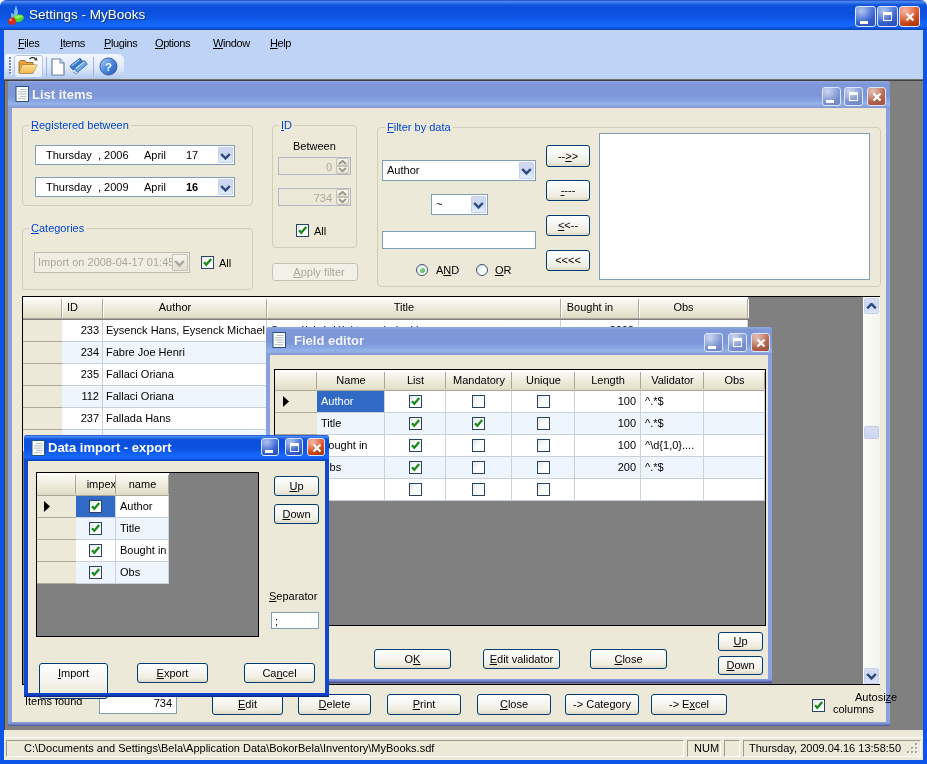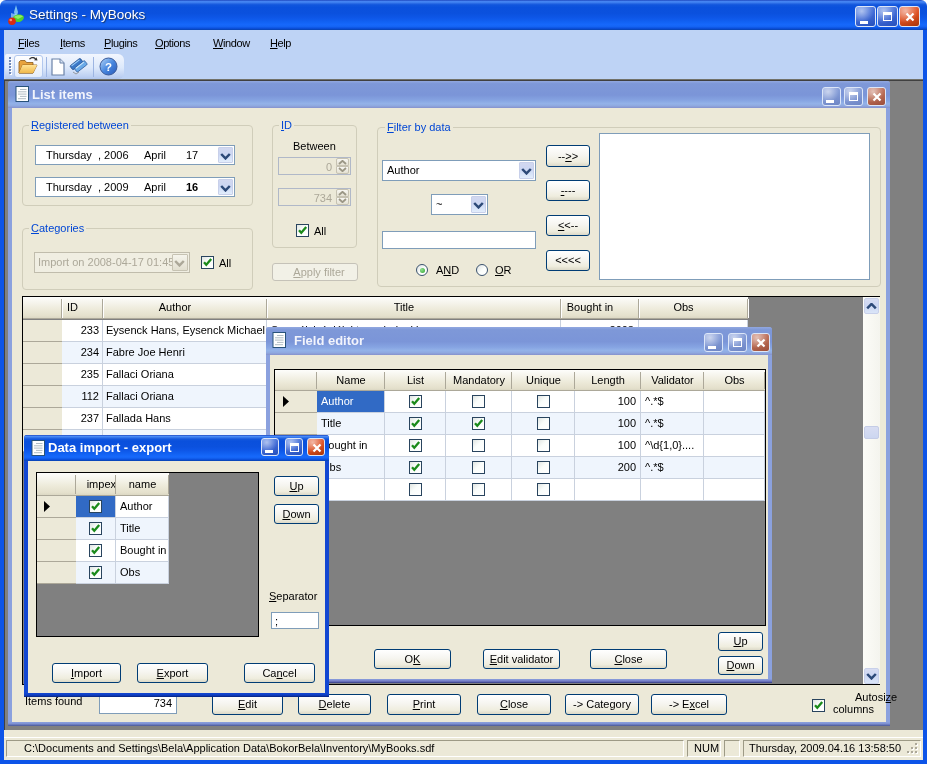--- a/index.html
+++ b/index.html
@@ -536,21 +536,21 @@
   </div>
 <div class="abs nw" style="left:120px;top:566px;">Obs</div>
 <div class="abs" style="left:115px;top:562px;width:1px;height:22px;background:#c9d1de"></div>
 <div class="abs" style="left:168px;top:562px;width:1px;height:22px;background:#c9d1de"></div>
 <div class="abs" style="left:76px;top:583px;width:93px;height:1px;background:#c9d1de"></div>
 <div class="btn" style="left:274px;top:476px;width:45px;height:20px;line-height:18px;"><u>U</u>p</div>
 <div class="btn" style="left:274px;top:504px;width:45px;height:20px;line-height:18px;"><u>D</u>own</div>
 <div class="abs nw" style="left:269px;top:590px;"><u>S</u>eparator</div>
 <div class="abs" style="left:271px;top:612px;width:48px;height:17px;border:1px solid #7f9db9;background:#fff"></div>
 <div class="abs nw" style="left:275px;top:615px;">;</div>
-<div class="btn" style="left:52px;top:663px;width:69px;height:20px;line-height:18px;"><u>I</u>mport</div>
+<div class="btn" style="left:39px;top:663px;width:69px;height:36px;line-height:18px;"><u>I</u>mport</div>
 <div class="btn" style="left:137px;top:663px;width:71px;height:20px;line-height:18px;"><u>E</u>xport</div>
 <div class="btn" style="left:244px;top:663px;width:71px;height:20px;line-height:18px;">Ca<u>n</u>cel</div>
 <div class="abs" style="left:24px;top:693px;width:305px;height:4px;background:linear-gradient(180deg,#1247d2 0,#0f3fc4 50%,#0a2f9e 80%,#071f6e 100%)"></div>
 <div class="abs" style="left:4px;top:730px;width:919px;height:7px;background:#ece9d8"></div>
 <div class="abs" style="left:4px;top:737px;width:919px;height:23px;background:#ece9d8;border-top:1px solid #fff"></div>
 <div class="abs nw" style="left:6px;top:740px;width:678px;height:17px;border:1px solid;border-color:#9d9a86 #fff #fff #9d9a86;padding:1px 14px;overflow:hidden">&nbsp;C:\Documents and Settings\Bela\Application Data\BokorBela\Inventory\MyBooks.sdf</div>
 <div class="abs nw" style="left:687px;top:740px;width:34px;height:17px;border:1px solid;border-color:#9d9a86 #fff #fff #9d9a86;padding:1px 6px;overflow:hidden">NUM</div>
 <div class="abs nw" style="left:724px;top:740px;width:16px;height:17px;border:1px solid;border-color:#9d9a86 #fff #fff #9d9a86;padding:1px 4px;overflow:hidden"></div>
 <div class="abs nw" style="left:743px;top:740px;width:178px;height:17px;border:1px solid;border-color:#9d9a86 #fff #fff #9d9a86;padding:1px 5px;overflow:hidden">Thursday, 2009.04.16 13:58:50</div>
 <div class="abs" style="left:908px;top:752px;width:2px;height:2px;background:#fff"></div>

